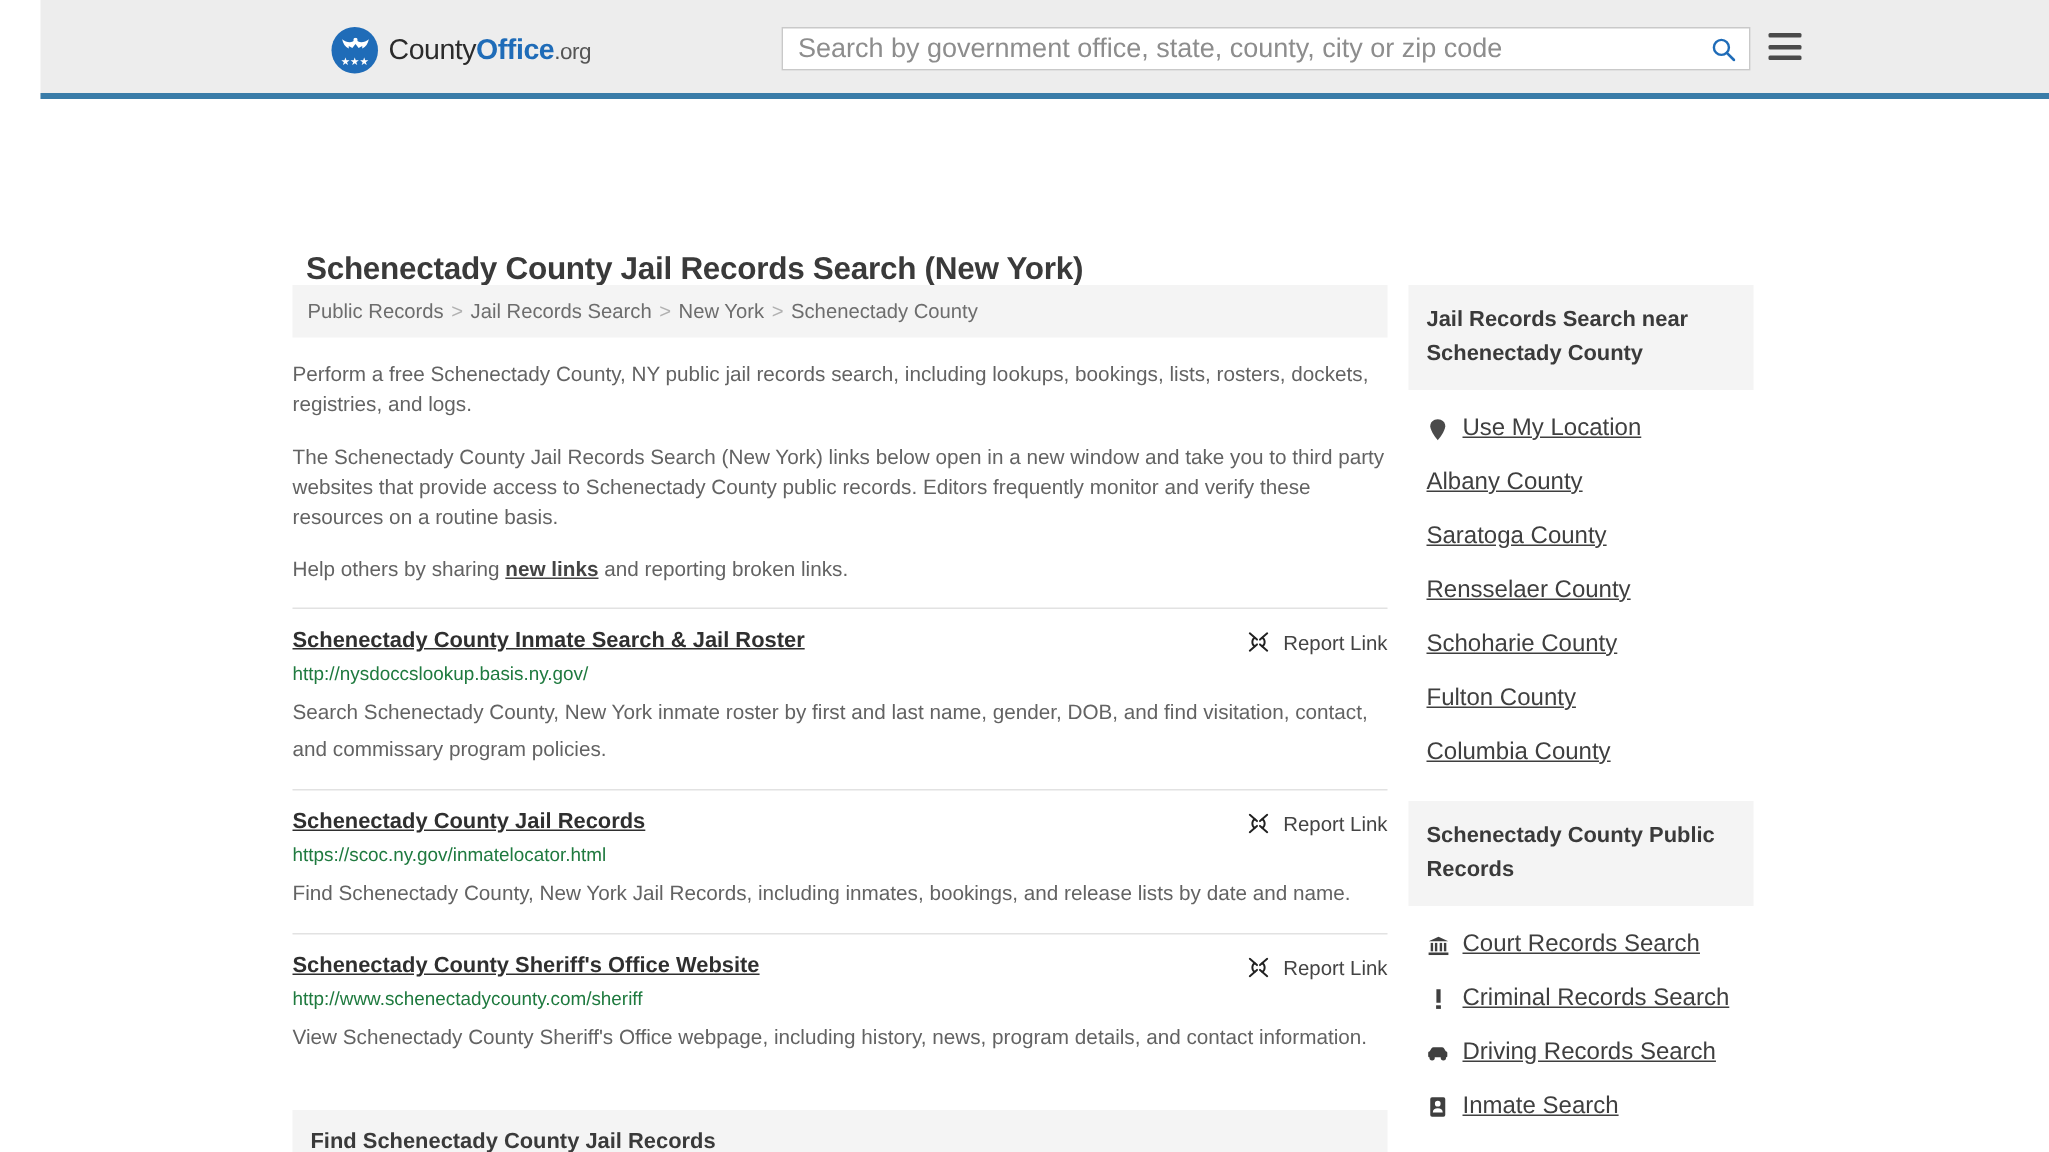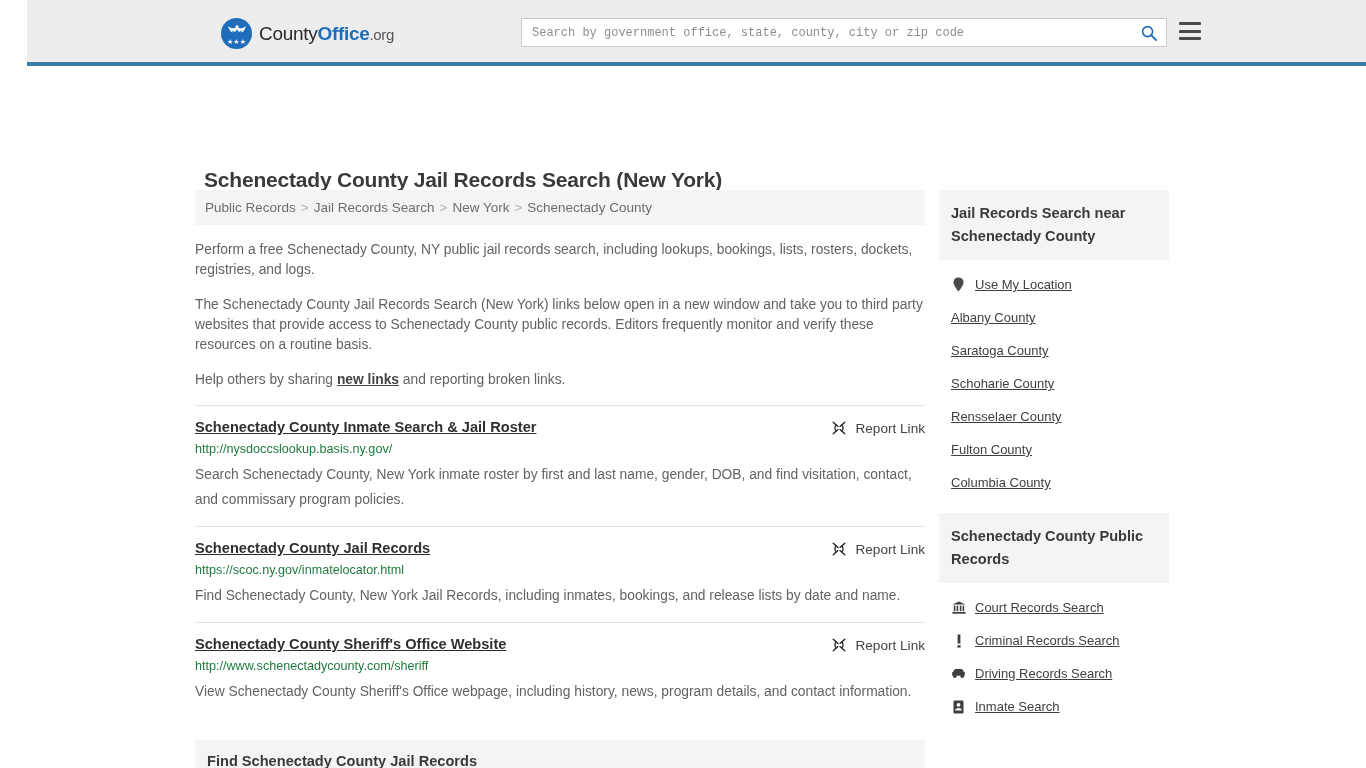--- a/index.html
+++ b/index.html
@@ -70,22 +70,22 @@
     border: 1px solid #c9c9c9;
     display: flex;
     align-items: center;
   }
   .search-input {
     flex: 1 1 auto;
     height: 100%;
     border: 0;
     outline: none;
     padding: 0 10px;
-    font-size: 12px;
-    font-family: Liberation Mono, monospace;
+    font-size: 18px;
+    font-family: Liberation Sans, sans-serif;
     color: #333;
     background: transparent;
   }
   .search-input::placeholder { color: #8d8d8d; }
   .search-btn {
     width: 34px; height: 100%;
     border: 0; background: transparent;
     cursor: pointer;
     display: flex; align-items: center; justify-content: center;
     padding: 0;
@@ -209,21 +209,21 @@
     color: #3a3a3a;
     line-height: 23px;
   }
   .side-list { padding: 8px 0 0 0; margin: 0; list-style: none; }
   .side-list li { padding: 0; }
   .side-link {
     display: flex;
     align-items: center;
     gap: 9px;
     padding: 9px 12px;
-    font-size: 13px;
+    font-size: 16px;
     color: #3f3f3f;
     text-decoration: none;
     cursor: pointer;
   }
   .side-link .lbl { text-decoration: underline; }
   .side-ico {
     width: 15px;
     flex: 0 0 15px;
     display: flex;
     align-items: center;
@@ -352,26 +352,26 @@
             <span class="lbl">Albany County</span>
           </a>
         </li>
         <li>
           <a class="side-link">
             <span class="lbl">Saratoga County</span>
           </a>
         </li>
         <li>
           <a class="side-link">
+            <span class="lbl">Rensselaer County</span>
+          </a>
+        </li>
+        <li>
+          <a class="side-link">
             <span class="lbl">Schoharie County</span>
-          </a>
-        </li>
-        <li>
-          <a class="side-link">
-            <span class="lbl">Rensselaer County</span>
           </a>
         </li>
         <li>
           <a class="side-link">
             <span class="lbl">Fulton County</span>
           </a>
         </li>
         <li>
           <a class="side-link">
             <span class="lbl">Columbia County</span>

